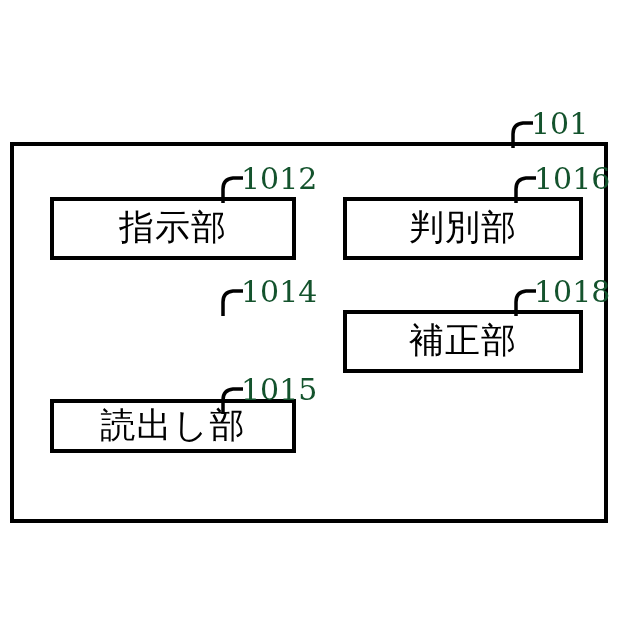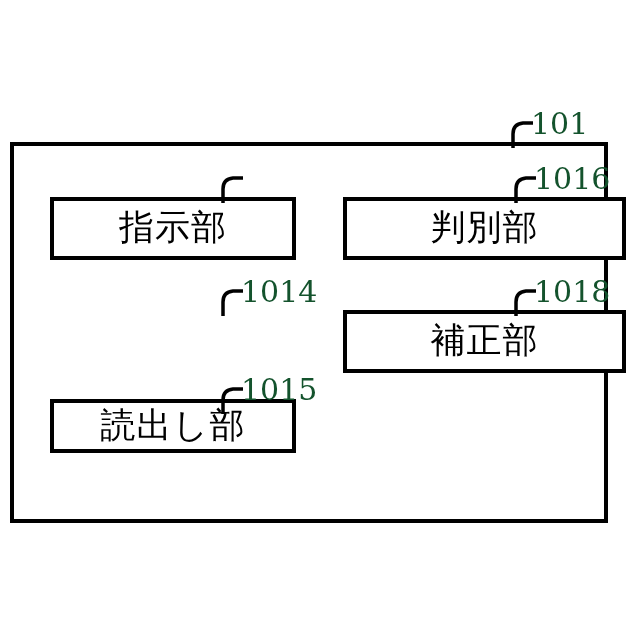--- a/index.html
+++ b/index.html
@@ -50,21 +50,21 @@
     font-size: 35px;
     line-height: 1;
     letter-spacing: 1px;
     color: #000000;
     white-space: nowrap;
     transform: translateY(-1px);
   }
 
   
   .col-left  { left: 50px;  width: 246px; }
-  .col-right { left: 343px; width: 283px; }
+  .col-right { left: 343px; width: 240px; }
   .row-1 { top: 197px; height: 63px; }
   .row-2 { top: 310px; height: 63px; }
   .row-3 { top: 399px; height: 54px; }
 
   
   .callout {
     position: absolute;
     width: 130px;
     height: 40px;
     pointer-events: none;
@@ -125,20 +125,21 @@
     <svg class="hook" viewBox="0 0 26 30">
       <path d="M 4 30 L 4 16 Q 4 6 14 5 L 24 5" fill="none" stroke="#000000" stroke-width="3.5" stroke-linecap="butt"></path>
     </svg>
     <span class="ref-number">101</span>
   </div>
 
   <div class="callout callout-1012">
     <svg class="hook" viewBox="0 0 26 30">
       <path d="M 4 30 L 4 16 Q 4 6 14 5 L 24 5" fill="none" stroke="#000000" stroke-width="3.5" stroke-linecap="butt"></path>
     </svg>
+    <span class="ref-number">1012</span>
   </div>
 
   <div class="callout callout-1016">
     <svg class="hook" viewBox="0 0 26 30">
       <path d="M 4 30 L 4 16 Q 4 6 14 5 L 24 5" fill="none" stroke="#000000" stroke-width="3.5" stroke-linecap="butt"></path>
     </svg>
     <span class="ref-number">1016</span>
   </div>
 
   <div class="callout callout-1014">

